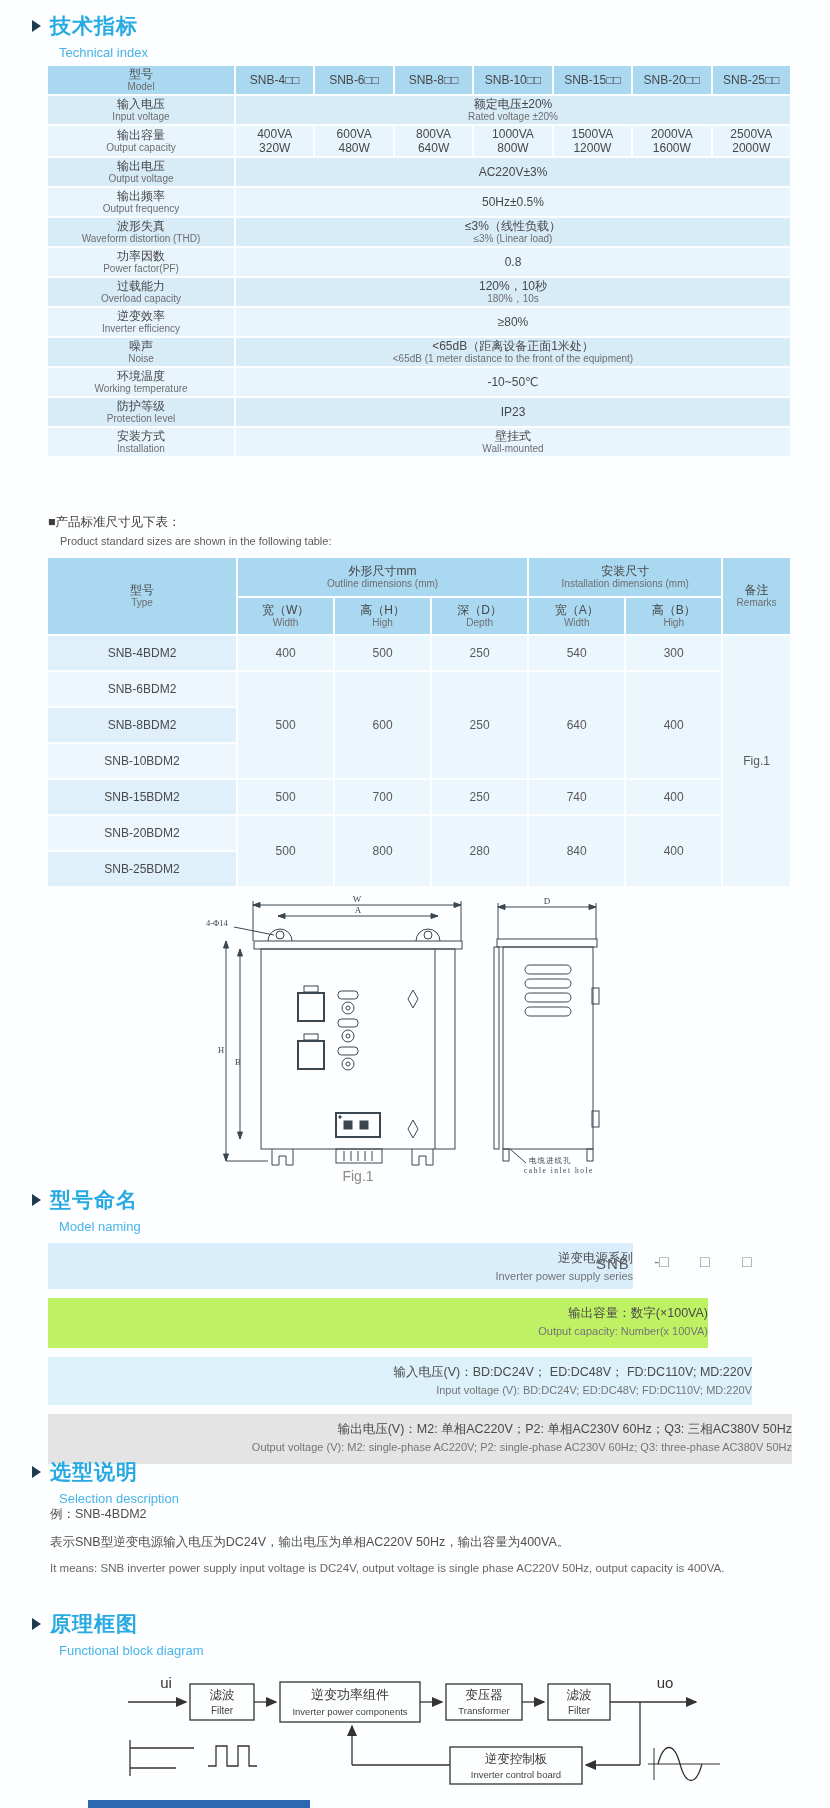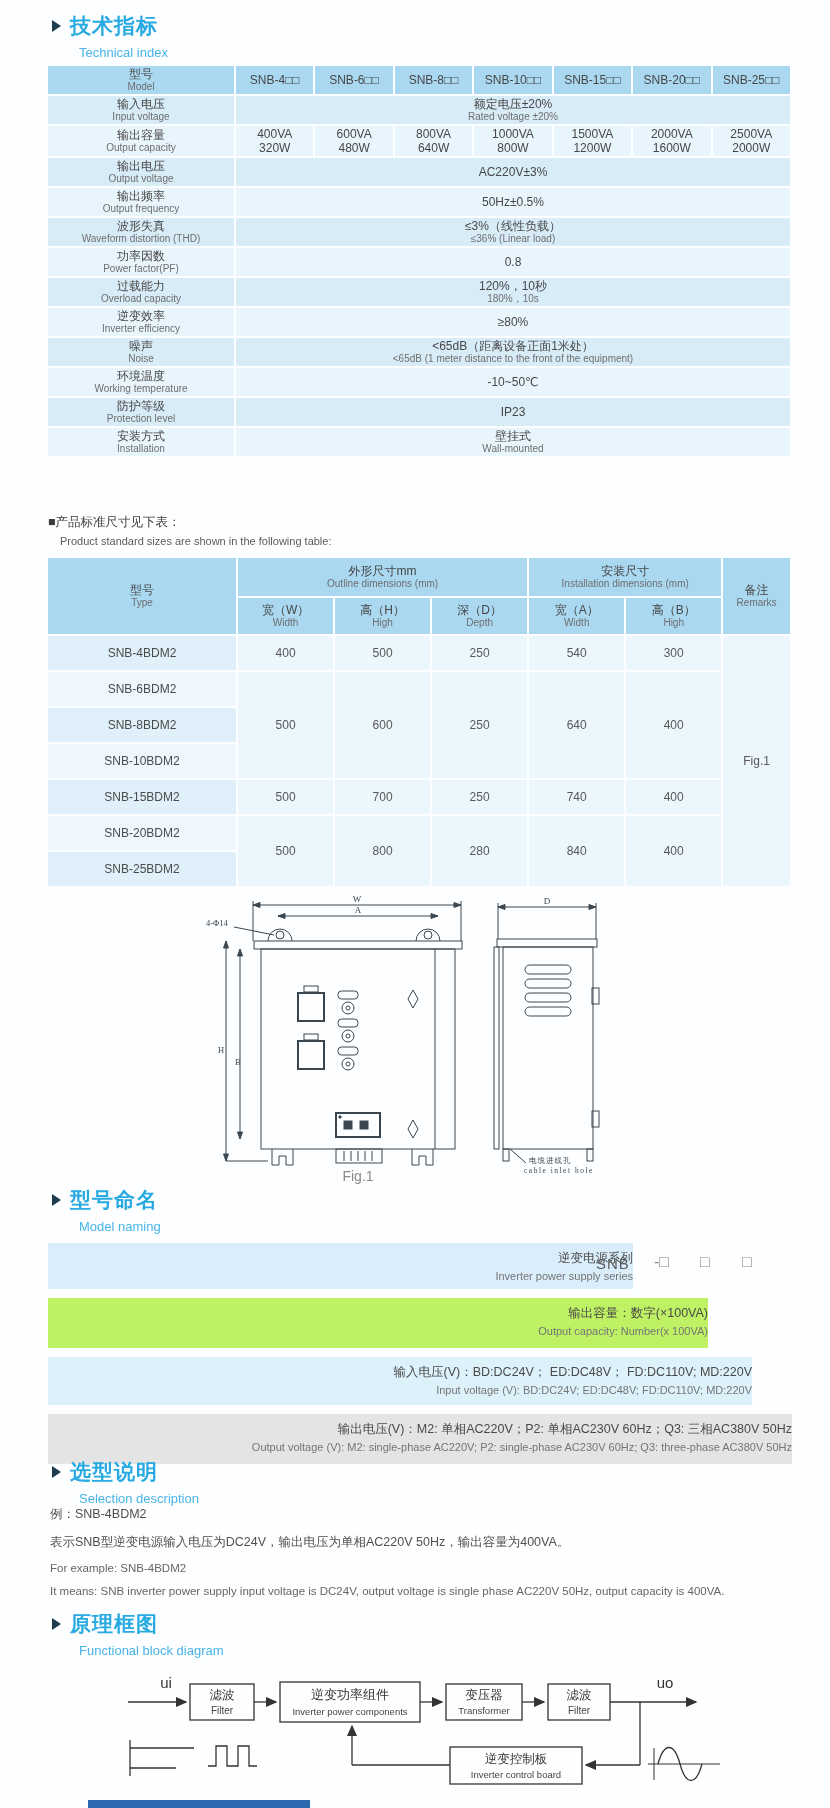--- a/index.html
+++ b/index.html
@@ -2,21 +2,21 @@
 <html><head>
 <meta charset="utf-8">
 <style>
   html,body{margin:0;padding:0;}
   body{
     width:830px;height:1808px;position:relative;overflow:hidden;
     background:#fdfeff;
     font-family:"Liberation Sans","DejaVu Sans",sans-serif;
     -webkit-font-smoothing:antialiased;
   }
-  .sec-head{position:absolute;left:52px;}
+  .sec-head{position:absolute;left:32px;}
   .h-zh{font-size:21px;font-weight:bold;color:#27a9e1;letter-spacing:1px;display:flex;align-items:center;}
   .tri{width:0;height:0;border-left:9px solid #1e3c50;border-top:6px solid transparent;border-bottom:6px solid transparent;margin-right:9px;display:inline-block;}
   .h-en{font-size:13px;color:#49b4e7;margin:5px 0 0 27px;}
 
   table{border-collapse:separate;border-spacing:2px;table-layout:fixed;}
   td{text-align:center;vertical-align:middle;padding:1px 2px;overflow:hidden;}
   .zh{font-size:12px;color:#474747;line-height:14px;}
   .en{font-size:10px;color:#6e6e6e;line-height:12px;}
   .hd{background:#a9d8f0;}
 
@@ -181,21 +181,21 @@
           <div class="en"></div>
         </td>
     </tr>
     <tr>
       <td>
           <div class="zh">波形失真</div>
           <div class="en">Waveform distortion (THD)</div>
         </td>
       <td colspan="7">
           <div class="zh">≤3%（线性负载）</div>
-          <div class="en">≤36% (Linear load)</div>
+          <div class="en">≤3% (Linear load)</div>
         </td>
     </tr>
     <tr>
       <td>
           <div class="zh">功率因数</div>
           <div class="en">Power factor(PF)</div>
         </td>
       <td colspan="7">
           <div class="zh">0.8</div>
           <div class="en"></div>
@@ -492,21 +492,20 @@
   <div class="h-zh">
     <span class="tri"></span>
     <span>选型说明</span>
   </div>
   <div class="h-en">Selection description</div>
 </div>
 
 <div class="sel-lines">
   <div class="s-zh">例：SNB-4BDM2</div>
   <div class="s-zh">表示SNB型逆变电源输入电压为DC24V，输出电压为单相AC220V 50Hz，输出容量为400VA。</div>
-  <div class="s-en">For example: SNB-4BDM2</div>
   <div class="s-en">It means: SNB inverter power supply input voltage is DC24V, output voltage is single phase AC220V 50Hz, output capacity is 400VA.</div>
 </div>
 
 <div class="sec-head" style="top:1610px;">
   <div class="h-zh">
     <span class="tri"></span>
     <span>原理框图</span>
   </div>
   <div class="h-en">Functional block diagram</div>
 </div>

